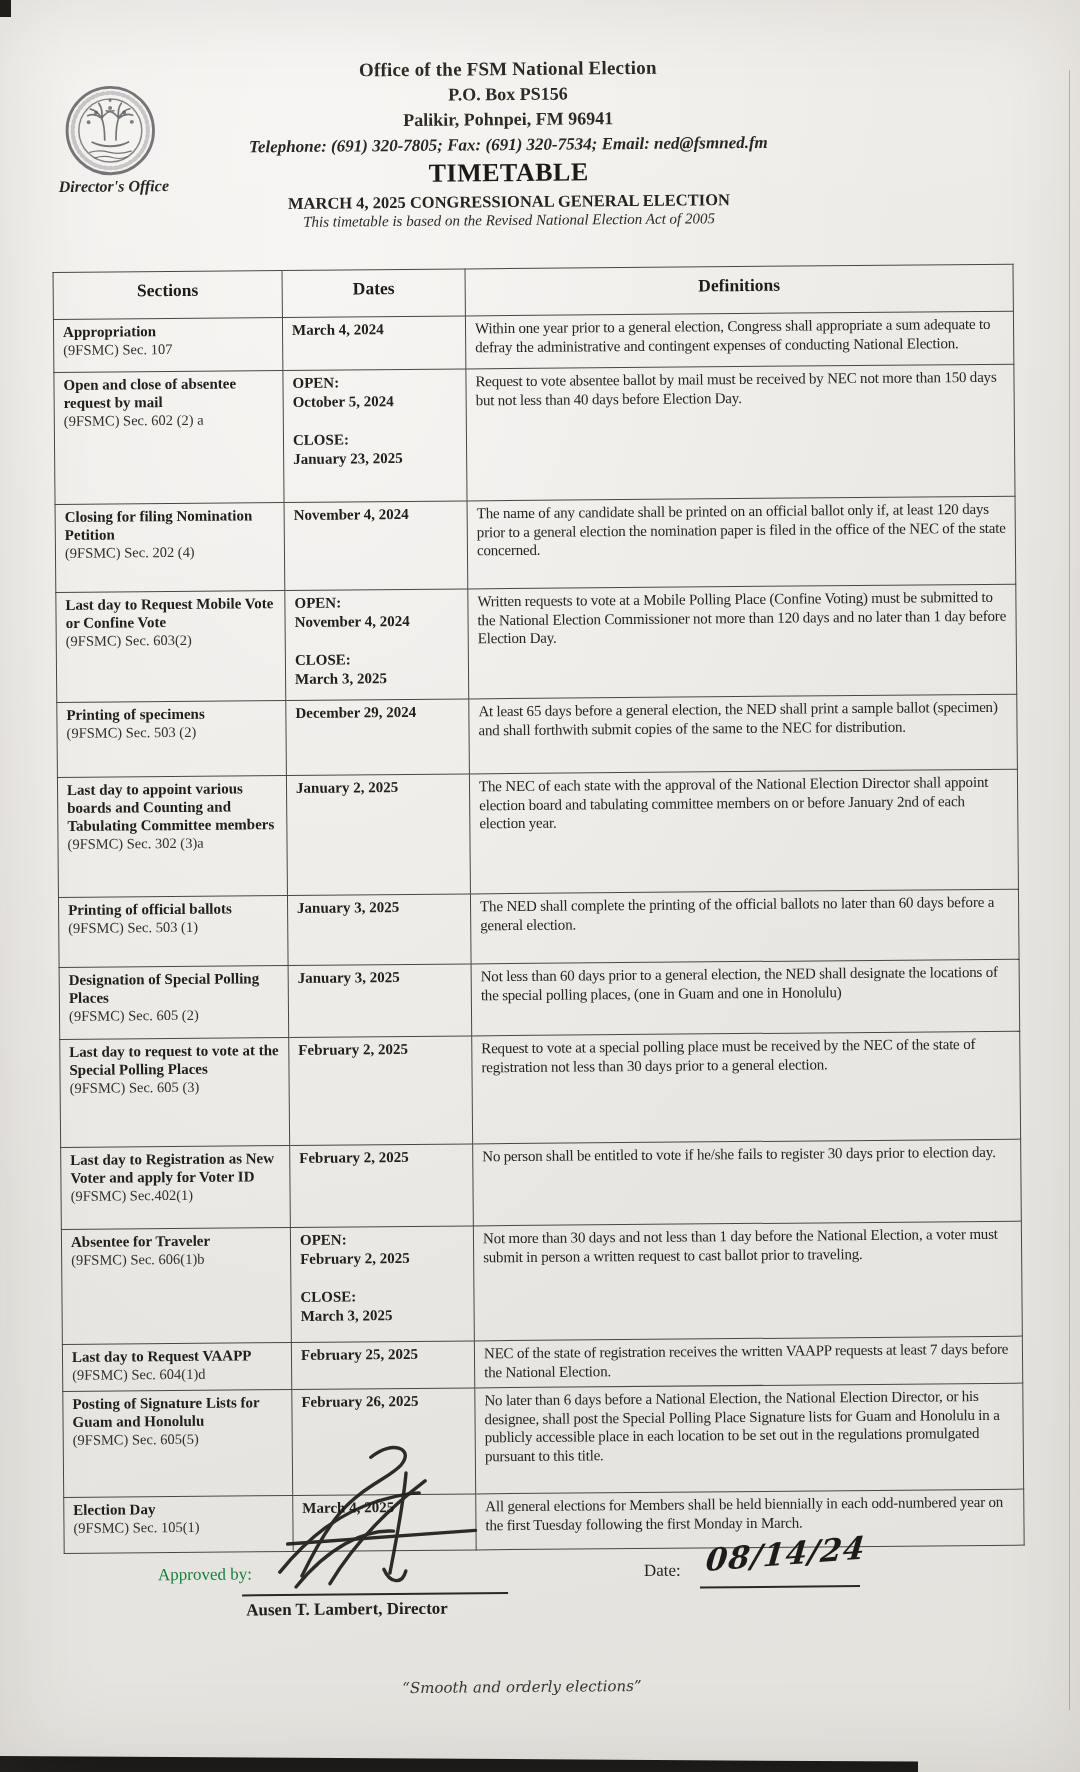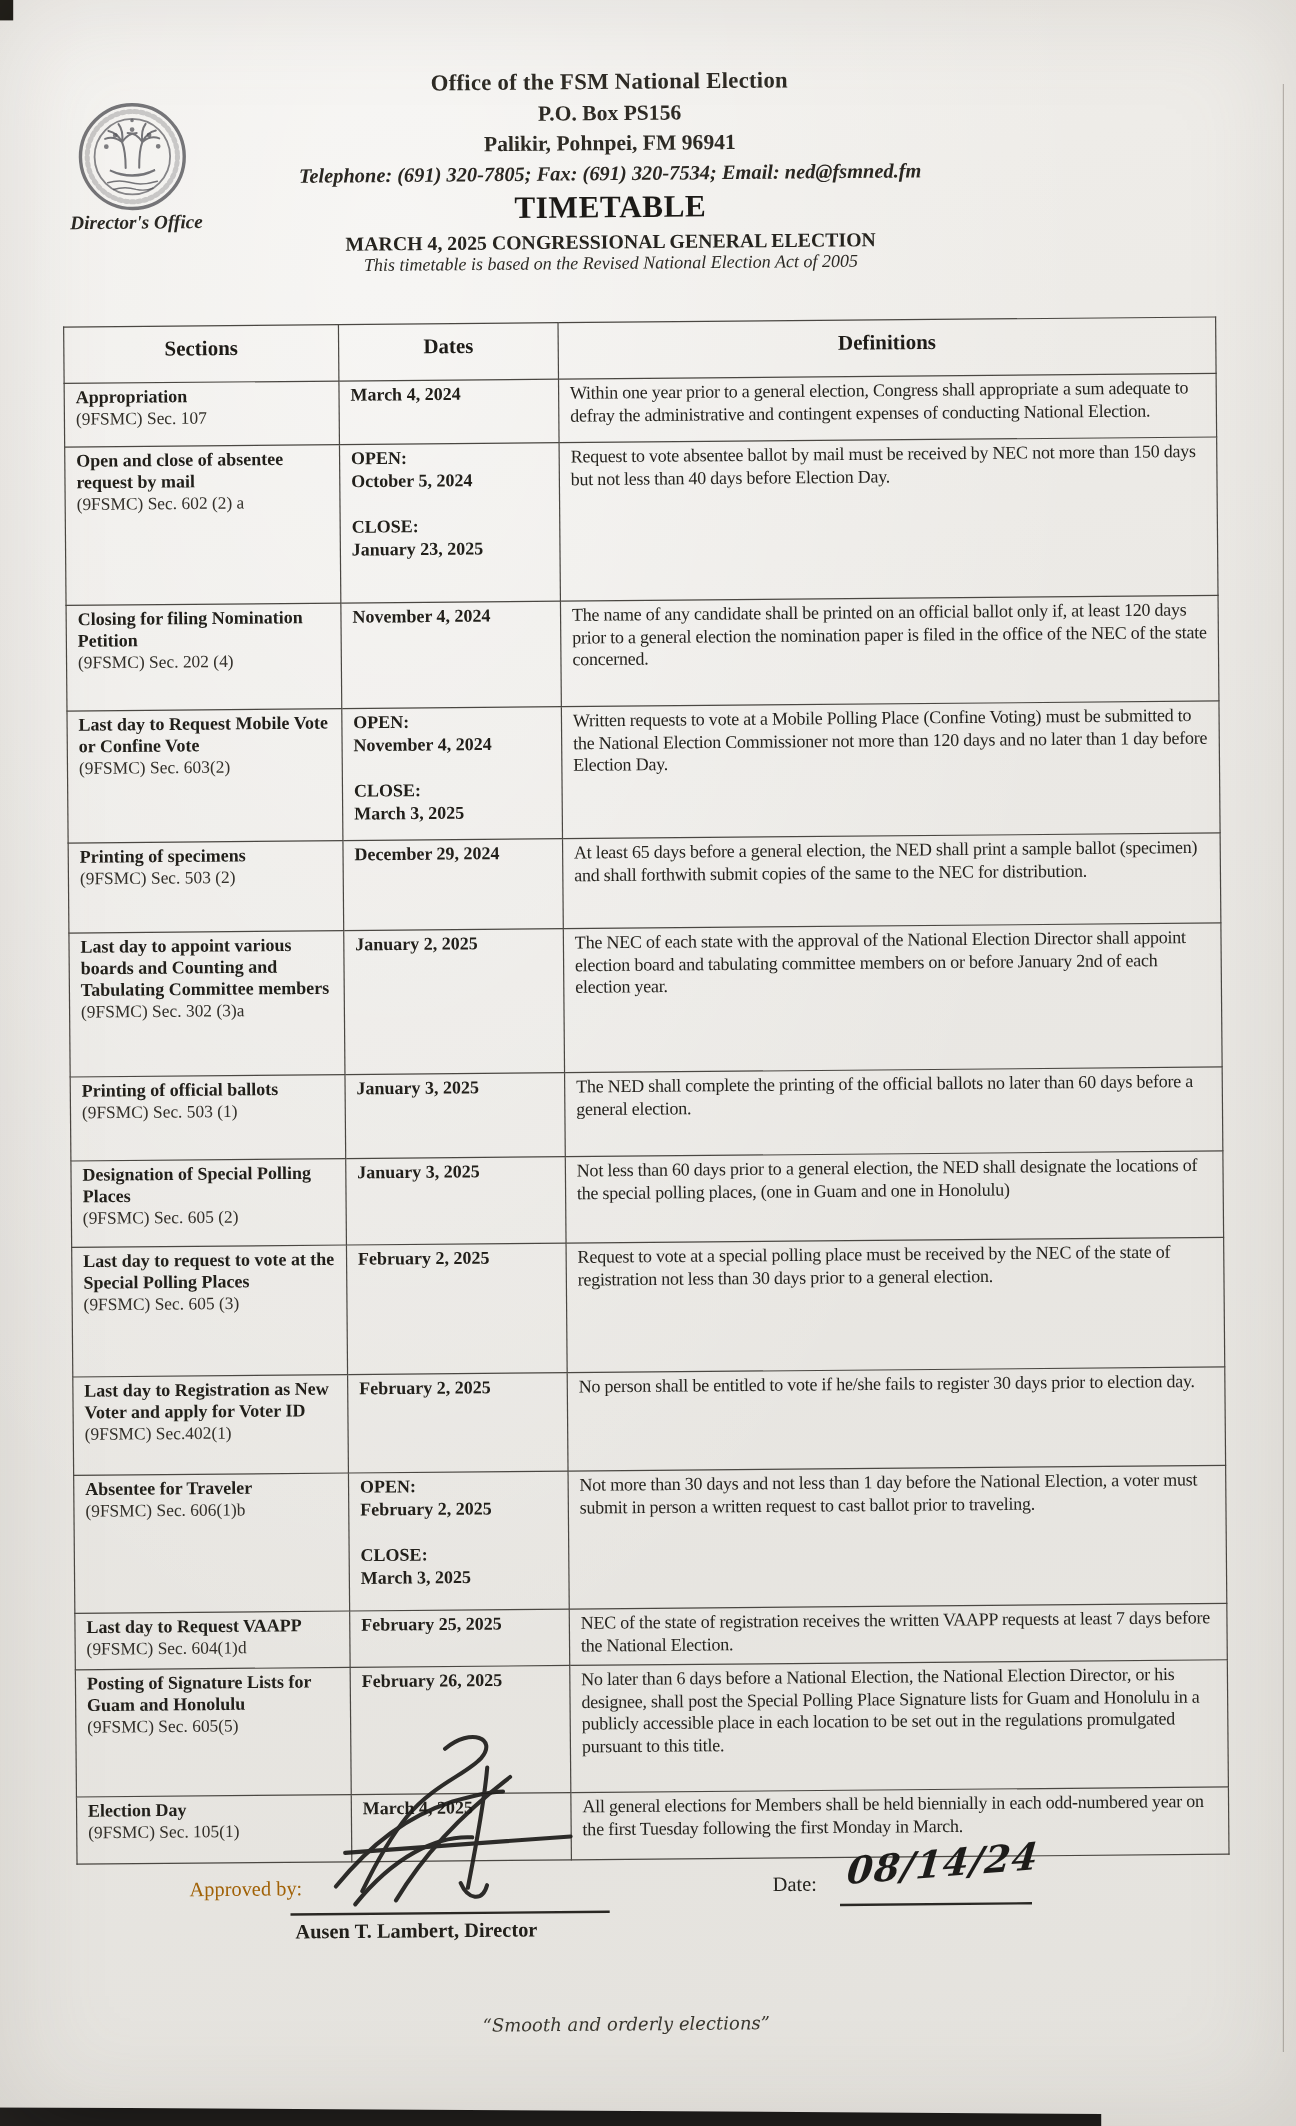--- a/index.html
+++ b/index.html
@@ -48,21 +48,21 @@
   table.tt th{
     height:36px;text-align:center;font-size:17.5px;font-weight:bold;
     padding-top:8px;color:#1e1c18;
   }
   .sec-name{font-weight:bold;font-size:15px;line-height:18px;color:#22201b;}
   .sec-ref{font-size:14.5px;line-height:18px;color:#33302a;}
   .date-line{font-weight:bold;font-size:15px;line-height:19px;color:#22201b;white-space:nowrap;}
   .date-spacer{height:19px;}
   .def-text{font-size:15px;line-height:18.5px;letter-spacing:-0.2px;color:#26241f;}
   
-  .approved-label{position:absolute;left:152px;top:1566px;font-size:17px;color:#a16207;}
+  .approved-label{position:absolute;left:152px;top:1566px;font-size:17px;color:#15803d;}
   .sig-svg{position:absolute;left:238px;top:1446px;width:265px;height:152px;}
   .sig-line{position:absolute;left:236px;top:1596px;width:266px;border-bottom:2px solid #2a2824;}
   .signer{position:absolute;left:240px;top:1602px;font-size:17px;font-weight:bold;color:#22201b;}
   .date-label{position:absolute;left:638px;top:1566px;font-size:17px;color:#26241f;}
   .date-line2{position:absolute;left:694px;top:1592px;width:160px;border-bottom:2px solid #2a2824;}
   .date-value{
     position:absolute;left:700px;top:1542px;font-size:31px;font-weight:bold;
     font-style:italic;font-family:"DejaVu Serif",serif;color:#1d1c1a;
     transform:rotate(-4deg) skewX(-10deg);letter-spacing:1px;
   }

